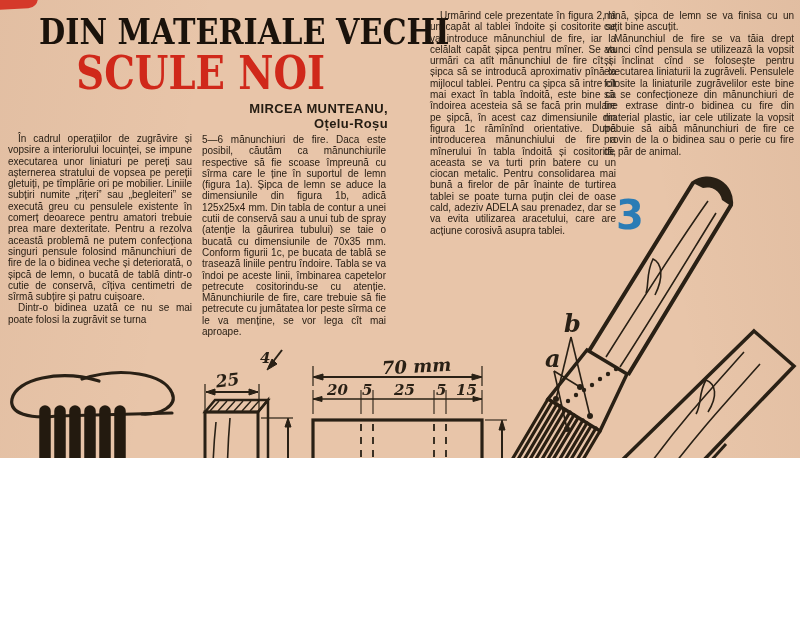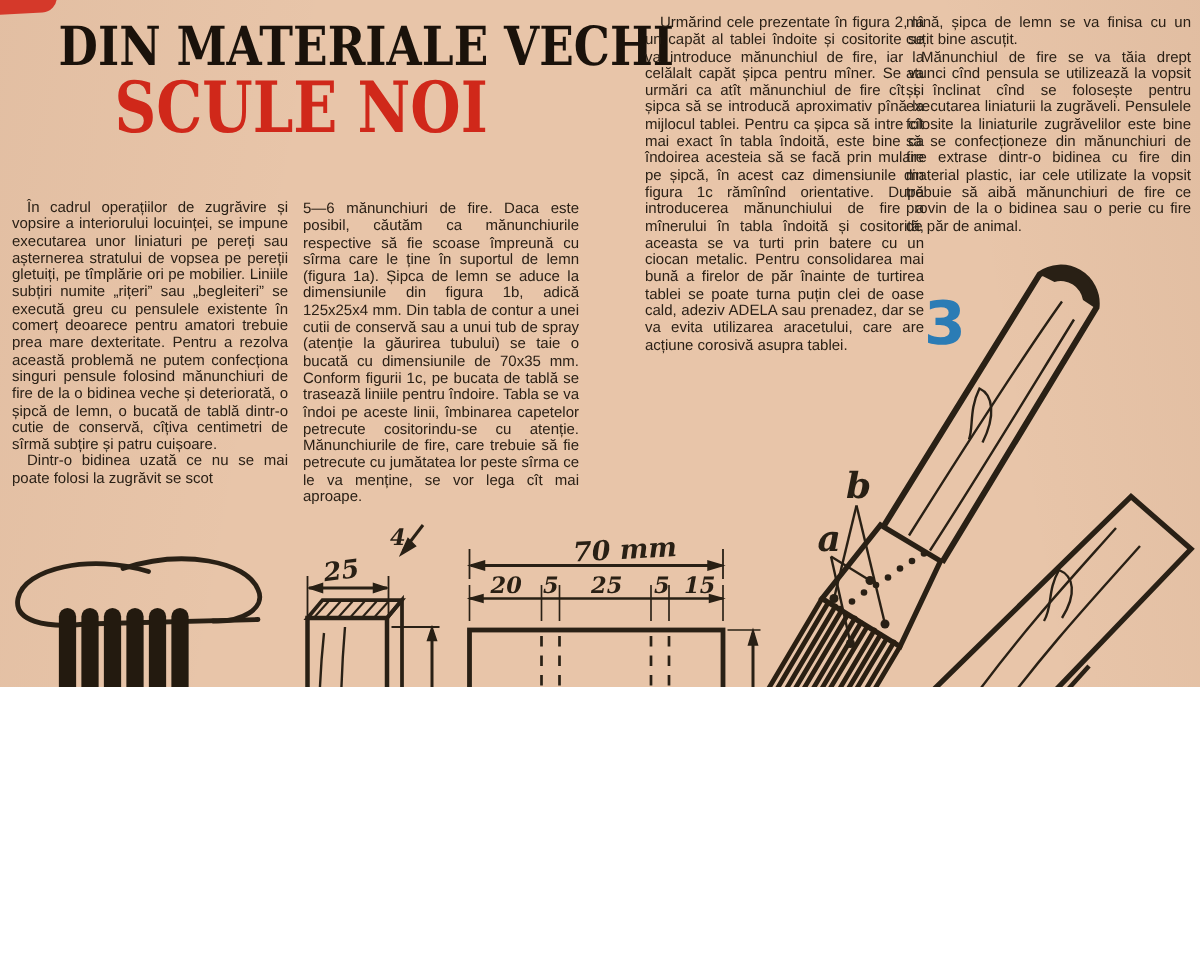--- a/index.html
+++ b/index.html
@@ -35,24 +35,28 @@
 
 <div class="page">
 
   <div class="corner-mark"></div>
 
   <div class="titleblock">
     <span class="title1">DIN MATERIALE VECHI</span><br>
     <span class="title2">SCULE NOI</span>
   </div>
 
+  <div class="author">
+    <span>MIRCEA MUNTEANU,</span><br>
+    <span>Oțelu-Roșu</span>
+  </div>
 
   <div class="col" style="left:8px;top:133px;width:184px;">
     <p class="indent">În cadrul operațiilor de zugrăvire și vopsire a interiorului locuinței, se impune executarea unor liniaturi pe pereți sau așternerea stratului de vopsea pe pereții gletuiți, pe tîmplărie ori pe mobilier. Liniile subțiri numite „rițeri” sau „begleiteri” se execută greu cu pensulele existente în comerț deoarece pentru amatori trebuie prea mare dexteritate. Pentru a rezolva această problemă ne putem confecționa singuri pensule folosind mănunchiuri de fire de la o bidinea veche și deteriorată, o șipcă de lemn, o bucată de tablă dintr-o cutie de conservă, cîțiva centimetri de sîrmă subțire și patru cuișoare.</p>
-    <p class="indent">Dintr-o bidinea uzată ce nu se mai poate folosi la zugrăvit se scot</p>
+    <p class="indent">Dintr-o bidinea uzată ce nu se mai poate folosi la zugrăvit se turna</p>
   </div>
   <div class="col" style="left:202px;top:134px;width:184px;">
     <p>5—6 mănunchiuri de fire. Daca este posibil, căutăm ca mănunchiurile respective să fie scoase împreună cu sîrma care le ține în suportul de lemn (figura 1a). Șipca de lemn se aduce la dimensiunile din figura 1b, adică 125x25x4 mm. Din tabla de contur a unei cutii de conservă sau a unui tub de spray (atenție la găurirea tubului) se taie o bucată cu dimensiunile de 70x35 mm. Conform figurii 1c, pe bucata de tablă se trasează liniile pentru îndoire. Tabla se va îndoi pe aceste linii, îmbinarea capetelor petrecute cositorindu-se cu atenție. Mănunchiurile de fire, care trebuie să fie petrecute cu jumătatea lor peste sîrma ce le va menține, se vor lega cît mai aproape.</p>
   </div>
   <div class="col" style="left:400px;top:10px;width:186px;margin-left:30px;">
     <p class="indent">Urmărind cele prezentate în figura 2, la un capăt al tablei îndoite și cositorite se va introduce mănunchiul de fire, iar la celălalt capăt șipca pentru mîner. Se va urmări ca atît mănunchiul de fire cît și șipca să se introducă aproximativ pînă la mijlocul tablei. Pentru ca șipca să intre cît mai exact în tabla îndoită, este bine ca îndoirea acesteia să se facă prin mulare pe șipcă, în acest caz dimensiunile din figura 1c rămînînd orientative. După introducerea mănunchiului de fire a mînerului în tabla îndoită și cositorită, aceasta se va turti prin batere cu un ciocan metalic. Pentru consolidarea mai bună a firelor de păr înainte de turtirea tablei se poate turna puțin clei de oase cald, adeziv ADELA sau prenadez, dar se va evita utilizarea aracetului, care are acțiune corosivă asupra tablei.</p>
   </div>
   <div class="col" style="left:604px;top:10px;width:190px;">
     <p>mînă, șipca de lemn se va finisa cu un cuțit bine ascuțit.</p>
     <p class="indent">Mănunchiul de fire se va tăia drept atunci cînd pensula se utilizează la vopsit și înclinat cînd se folosește pentru executarea liniaturii la zugrăveli. Pensulele folosite la liniaturile zugrăvelilor este bine să se confecționeze din mănunchiuri de fire extrase dintr-o bidinea cu fire din material plastic, iar cele utilizate la vopsit trebuie să aibă mănunchiuri de fire ce provin de la o bidinea sau o perie cu fire de păr de animal.</p>

